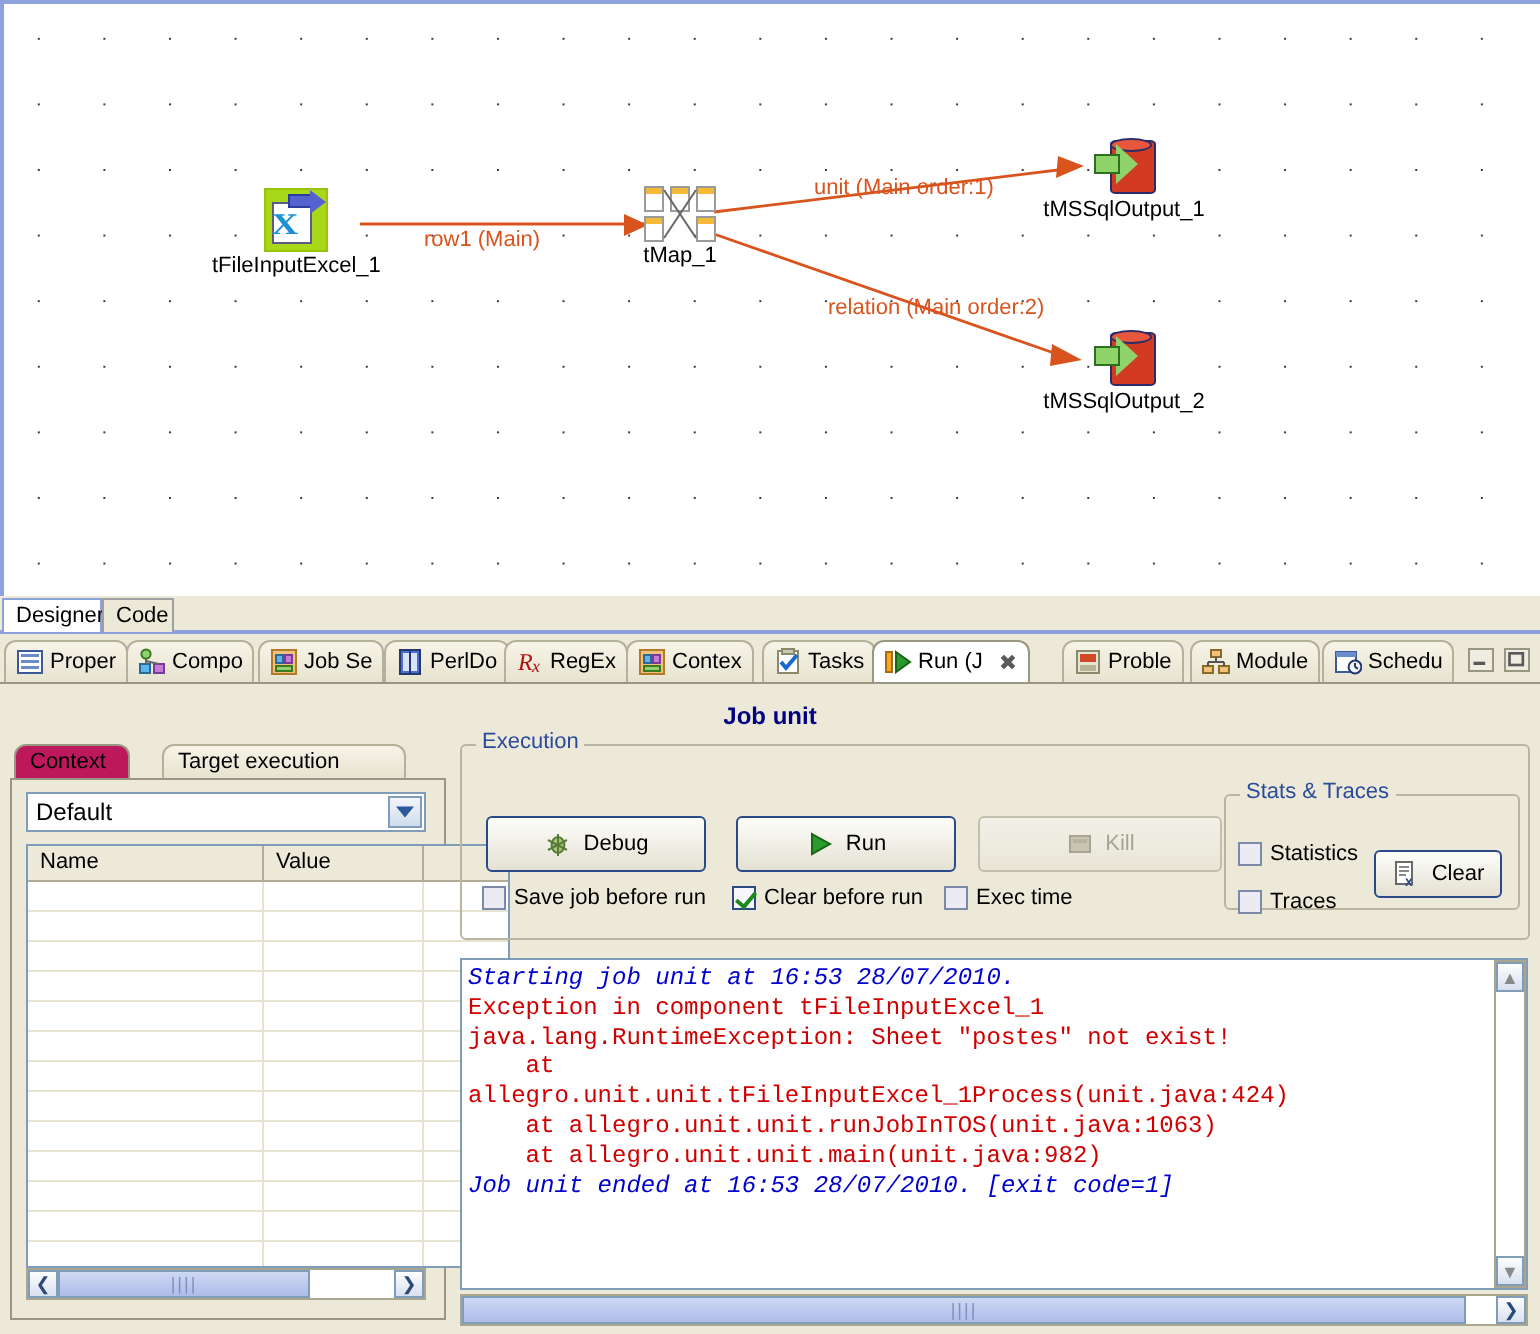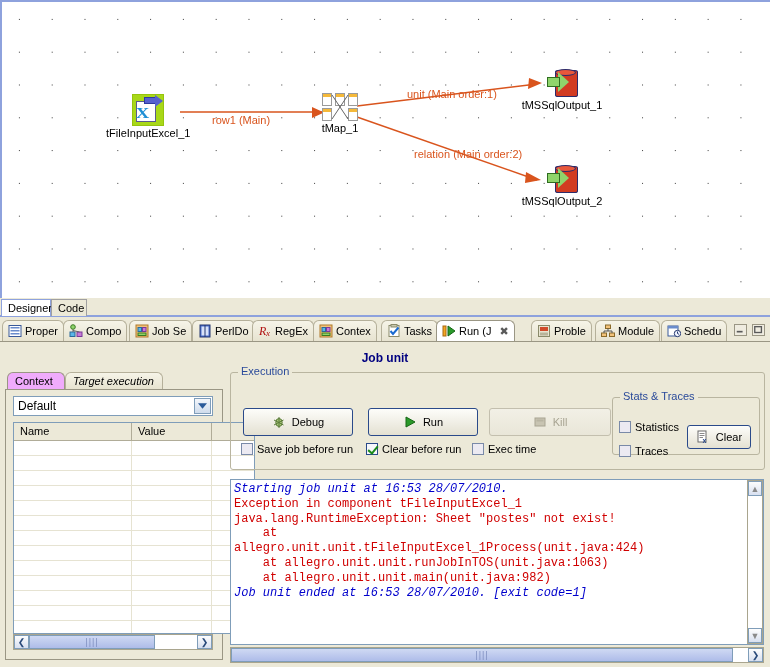--- a/index.html
+++ b/index.html
@@ -137,21 +137,21 @@
     color:#000080;font-weight:bold;font-size:12px;
   }
   
   #ctxpanel{position:absolute;left:5px;top:30px;width:218px;height:288px;}
   .ctab{
     position:absolute;top:0;height:17px;line-height:16px;padding:0 7px;
     font-size:11px;border:1px solid #b5b09a;border-bottom:none;
     border-radius:6px 6px 0 0;background:linear-gradient(#f6f4e8,#e7e3d0);
     box-sizing:border-box;white-space:nowrap;
   }
-  .ctab.sel{background:#f0abfc;border-color:#9a9684;}
+  .ctab.sel{background:#be185d;border-color:#9a9684;}
   #ctxbody{
     position:absolute;left:0;top:17px;width:218px;height:271px;
     background:#ece9d8;border:1px solid #9a9684;box-sizing:border-box;
   }
   #ctxcombo{
     position:absolute;left:7px;top:6px;width:200px;height:20px;
     background:#fff;border:1px solid #7f9db9;box-sizing:border-box;
     font-size:12px;line-height:18px;padding-left:4px;
   }
   #ctxcombo .arrowbtn{
@@ -468,21 +468,21 @@
       </svg>
   </div>
 </div>
 
 <div id="runpanel">
 
   <div id="jobtitle">Job unit</div>
 
   <div id="ctxpanel">
     <div class="ctab sel" style="left:2px;width:58px;">Context</div>
-    <div class="ctab" style="left:60px;width:98px;font-style:italic;">Target execution</div>
+    <div class="ctab" style="left:76px;width:122px;">Target execution</div>
 
     <div id="ctxbody">
 
       <div id="ctxcombo">
         <span>Default</span>
         <span class="arrowbtn">
           <svg viewBox="0 0 10 6" width="9" height="6">
               <polygon points="0,0 10,0 5,6" fill="#2a5a9a"></polygon>
             </svg>
         </span>

